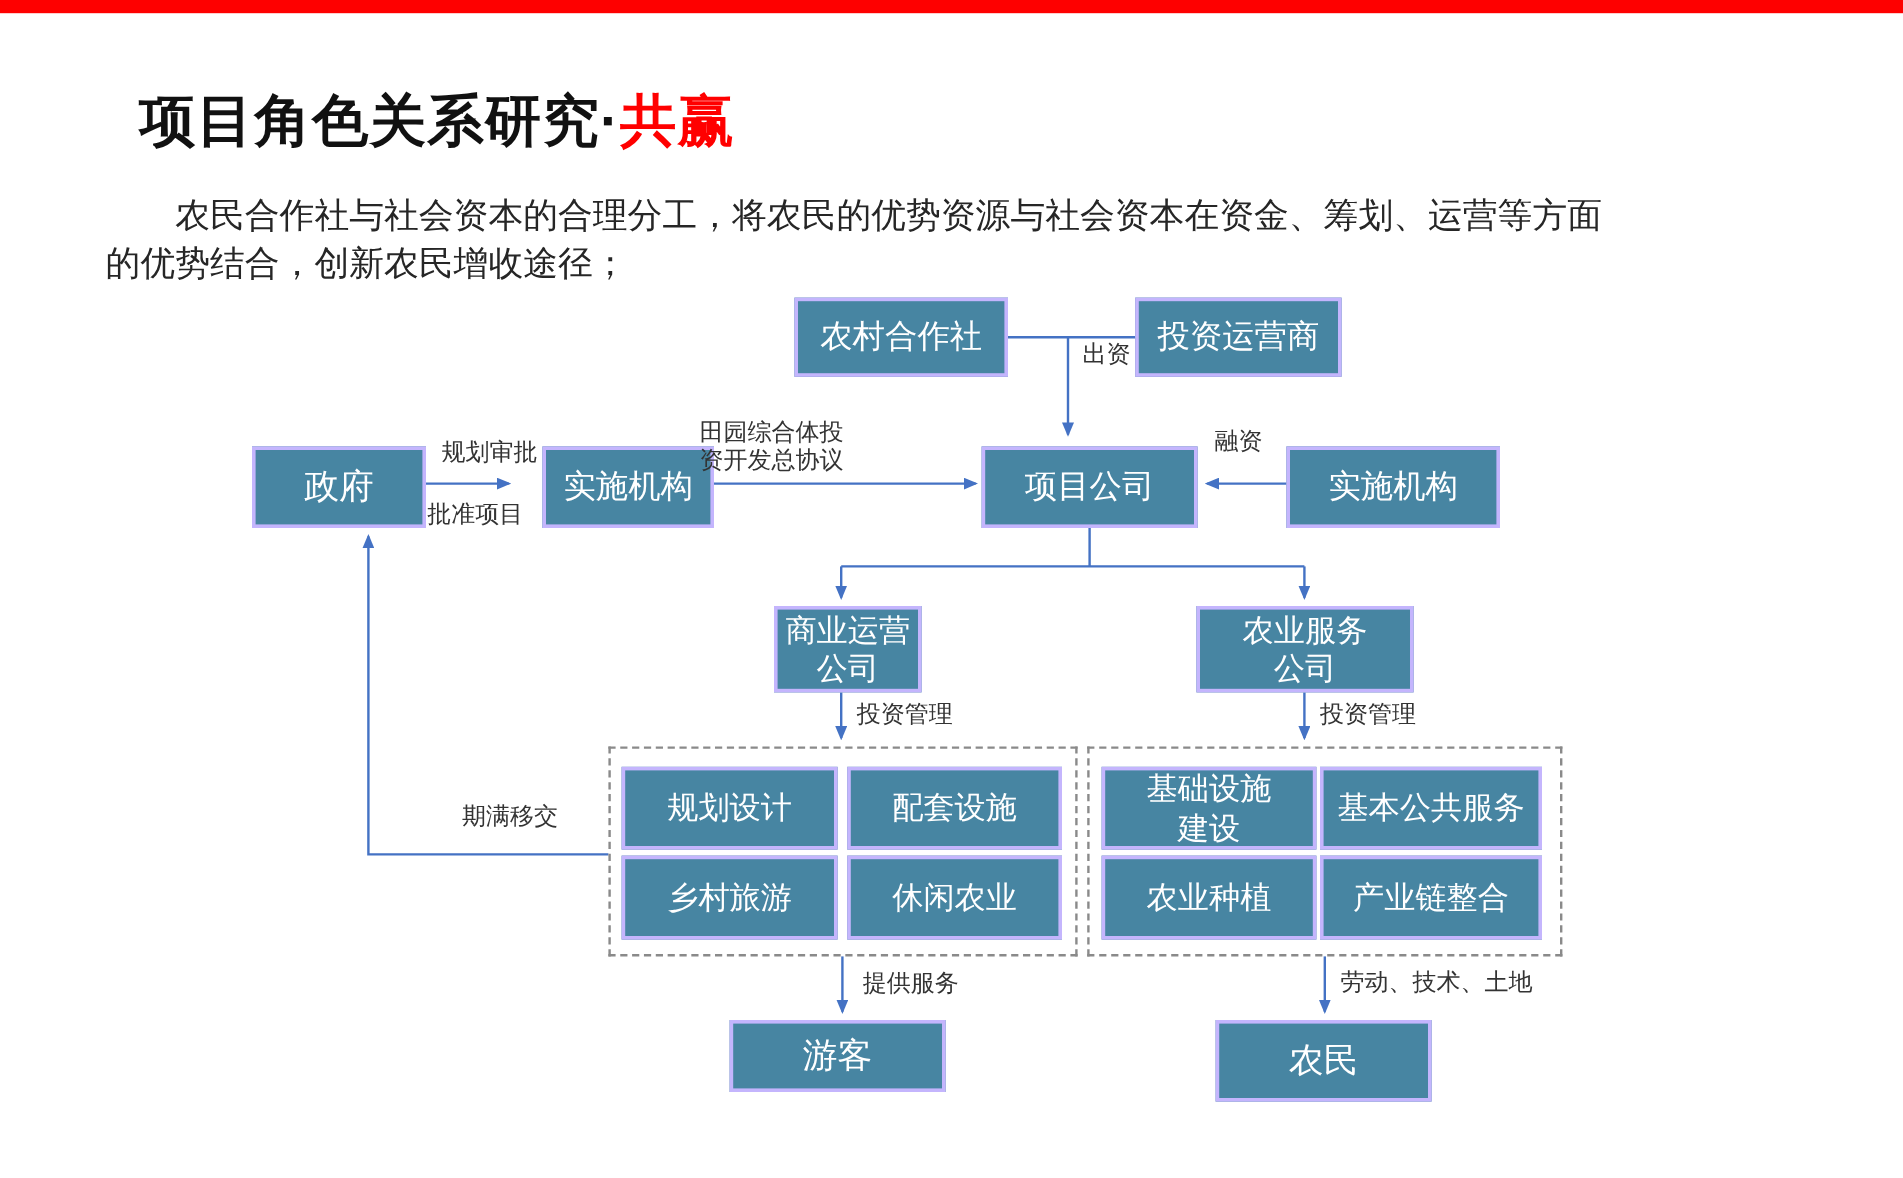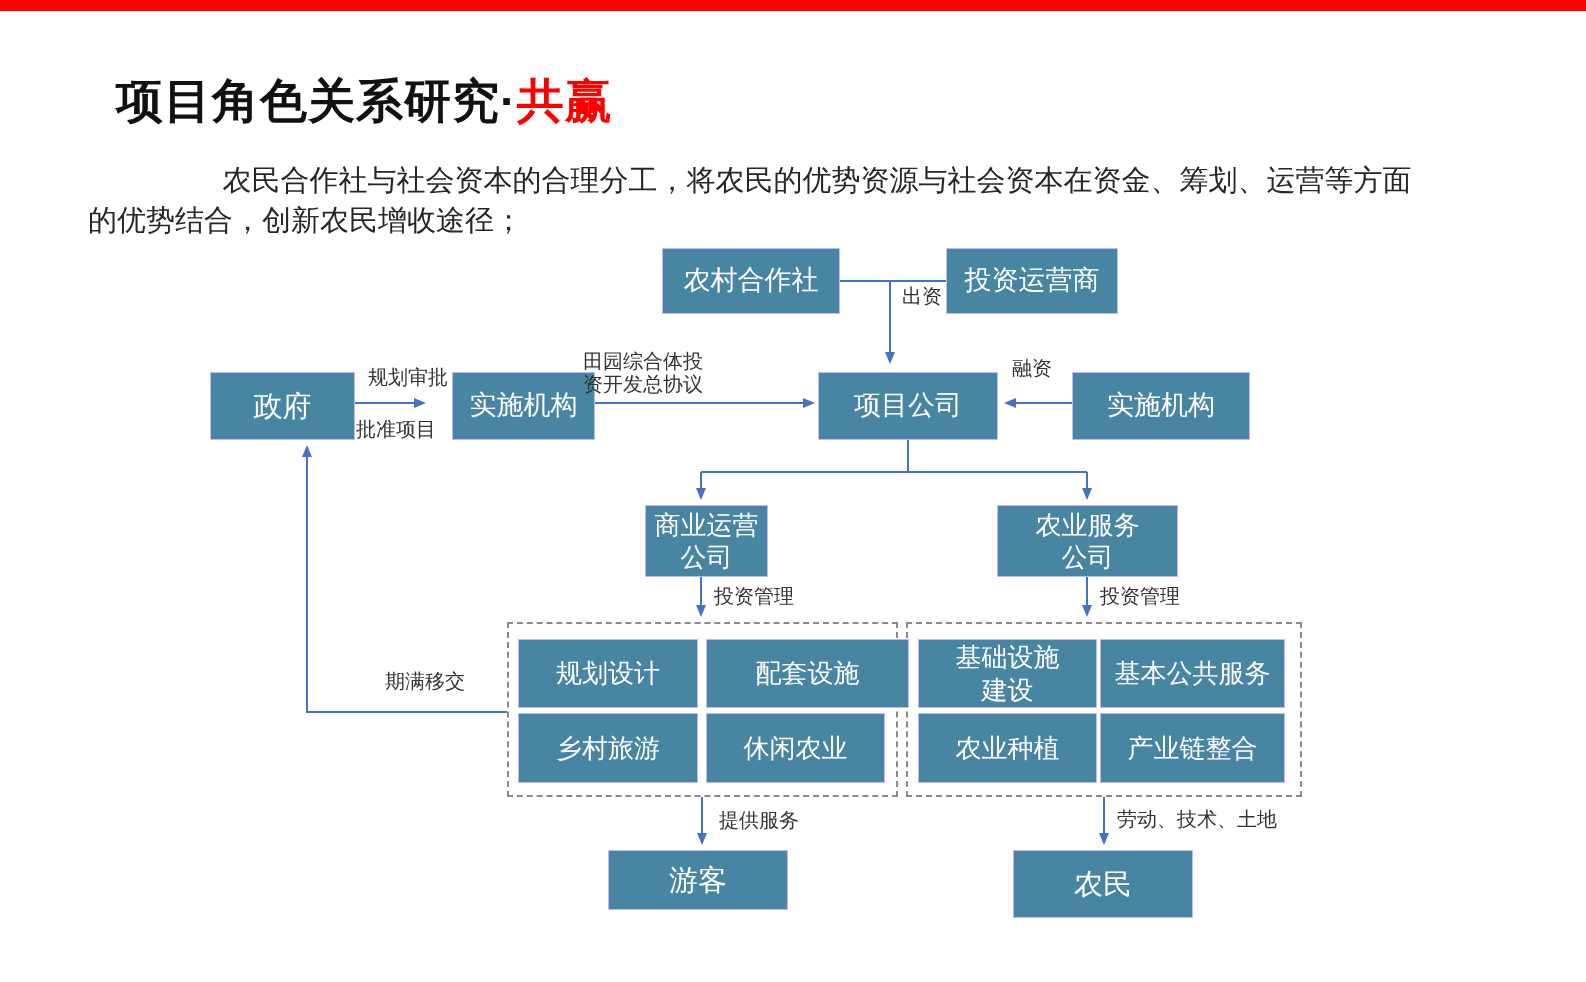--- a/index.html
+++ b/index.html
@@ -4,23 +4,23 @@
 <style>
   html,body{margin:0;padding:0;background:#ffffff;}
   #slide{
     position:relative;width:1586px;height:982px;background:#ffffff;overflow:hidden;
     font-family:"Liberation Sans","DejaVu Sans",sans-serif;
   }
   #top-bar{position:absolute;left:0;top:0;width:1586px;height:11px;background:#fe0000;}
   #title{position:absolute;left:116px;top:70px;font-size:47px;font-weight:bold;color:#111111;letter-spacing:1px;white-space:nowrap;}
   #title .accent{color:#ff0000;}
   #intro{position:absolute;left:88px;top:160px;width:1400px;font-size:29px;color:#262626;line-height:40px;}
-  #intro .indent{padding-left:58px;text-align:center;}
+  #intro .indent{padding-left:58px;}
   .box{
-    position:absolute;background:#4785a2;border:1px solid #c4b5fd;color:#ffffff;
+    position:absolute;background:#4785a2;border:3px solid #c4b5fd;color:#ffffff;
     display:flex;align-items:center;justify-content:center;text-align:center;
     font-size:27px;line-height:1.25;white-space:pre-line;box-sizing:border-box;
   }
   .box.small{font-size:26px;}
   .dashed-group{position:absolute;border:2px dashed #8a8a8a;box-sizing:border-box;}
   .edge-label{position:absolute;font-size:20px;color:#333333;line-height:1.15;white-space:pre-line;}
   #connectors{position:absolute;left:0;top:0;width:1586px;height:982px;pointer-events:none;}
 </style>
 </head>
 <body>
@@ -65,21 +65,21 @@
   <div class="box" style="left:210px;top:372px;width:145px;height:68px;font-size:29px;">政府</div>
   <div class="box" style="left:432px;top:372px;width:143px;height:68px;margin-left:20px;">实施机构</div>
   <div class="box" style="left:818px;top:372px;width:180px;height:68px;">项目公司</div>
   <div class="box" style="left:1072px;top:372px;width:178px;height:68px;">实施机构</div>
   <div class="box small" style="left:625px;top:505px;width:123px;height:72px;margin-left:20px;">商业运营
 公司</div>
   <div class="box small" style="left:997px;top:505px;width:181px;height:72px;">农业服务
 公司</div>
 
   <div class="box small" style="left:518px;top:639px;width:180px;height:69px;">规划设计</div>
-  <div class="box small" style="left:706px;top:639px;width:203px;height:69px;">配套设施</div>
+  <div class="box small" style="left:706px;top:639px;width:179px;height:69px;">配套设施</div>
   <div class="box small" style="left:518px;top:713px;width:180px;height:70px;">乡村旅游</div>
   <div class="box small" style="left:706px;top:713px;width:179px;height:70px;">休闲农业</div>
 
   <div class="box small" style="left:918px;top:639px;width:179px;height:69px;">基础设施
 建设</div>
   <div class="box small" style="left:1100px;top:639px;width:185px;height:69px;">基本公共服务</div>
   <div class="box small" style="left:918px;top:713px;width:179px;height:70px;">农业种植</div>
   <div class="box small" style="left:1100px;top:713px;width:185px;height:70px;">产业链整合</div>
 
   <div class="box" style="left:608px;top:850px;width:180px;height:60px;font-size:29px;">游客</div>

